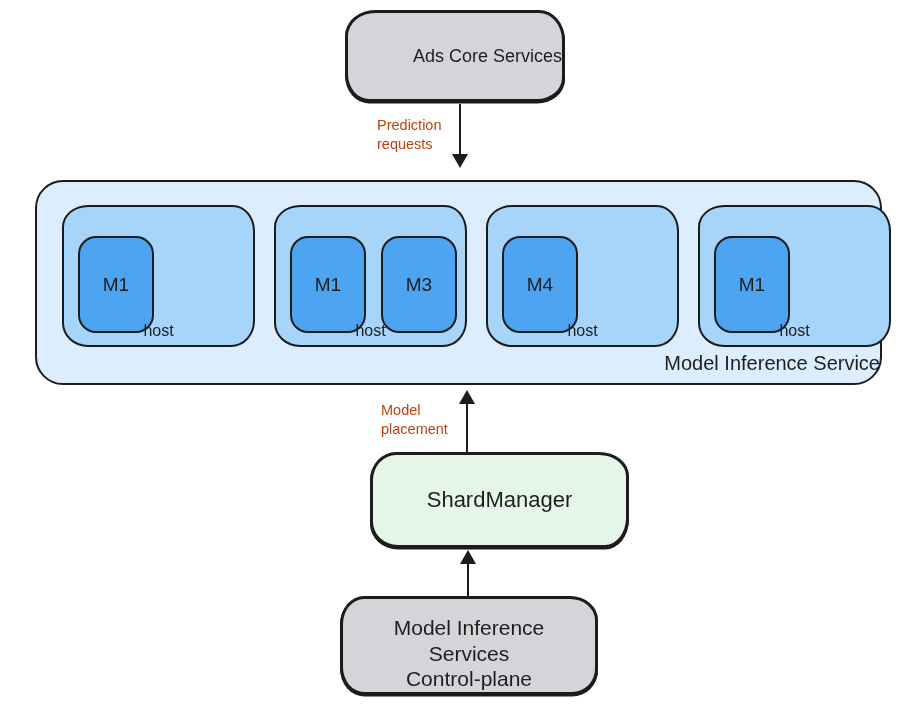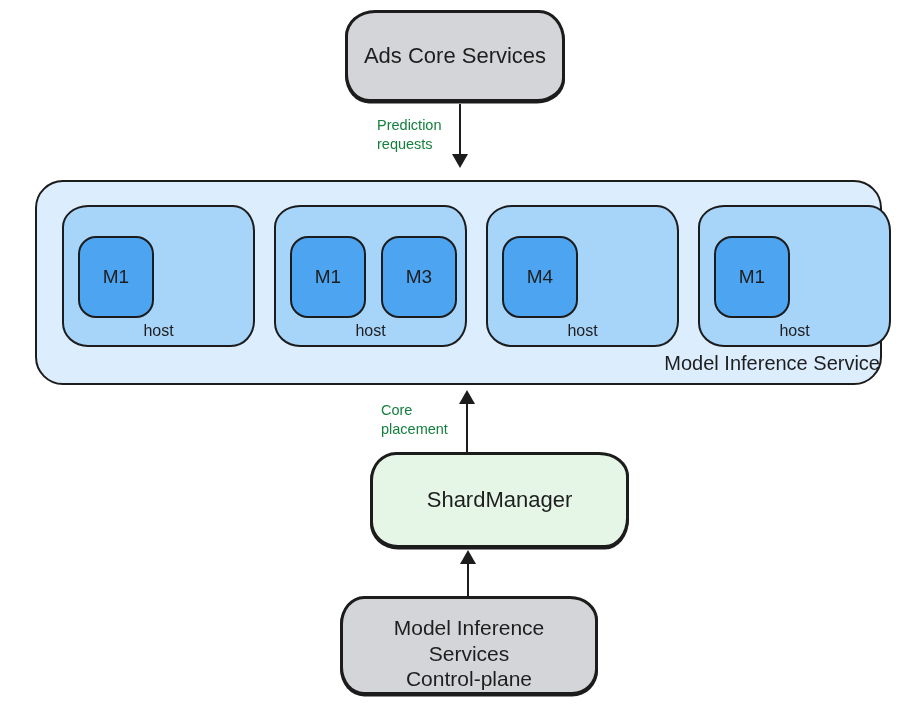--- a/index.html
+++ b/index.html
@@ -10,36 +10,37 @@
   .sbox {
     position:absolute; box-sizing:border-box;
     border:3px solid #1c1c1c;
     display:flex; align-items:center; justify-content:center;
     text-align:center;
   }
   .gray  { background:#d3d5d8; box-shadow:0 1.5px 0 #1c1c1c; }
   .green { background:#e5f6e7; box-shadow:0 1.5px 0 #1c1c1c; }
 
   .top-box {
-    left:345px; top:10px; width:220px; height:92px; font-size:22px;
+    left:345px; top:10px; width:220px; height:92px; font-size:18px;
     border-radius:30px 26px 28px 24px / 26px 30px 24px 28px;
+    justify-content:flex-end;
   }
   .service-box {
     left:35px; top:180px; width:847px; height:205px;
     background:#dcedfe; border:2.5px solid #1c1c1c; border-radius:28px;
     box-shadow:none;
   }
   .host {
     position:absolute; box-sizing:border-box; top:23px; width:193px; height:142px;
     background:#a7d4f9; border:2.5px solid #1c1c1c;
     border-radius:26px 22px 24px 26px / 22px 26px 26px 24px;
   }
   .host1{left:25px} .host2{left:237px} .host3{left:449px} .host4{left:661px}
   .model {
-    position:absolute; box-sizing:border-box; top:29px; width:76px; height:82px;
+    position:absolute; box-sizing:border-box; top:29px; width:76px; height:97px;
     background:#4da5f2; border:2.5px solid #1c1c1c; border-radius:18px;
     display:flex; align-items:center; justify-content:center; font-size:19px;
   }
   .m-a{left:14px} .m-b{left:105px}
   .host-label {
     position:absolute; bottom:5px; left:0; width:100%;
     text-align:center; font-size:16px;
   }
   .service-title {
     position:absolute; bottom:8px; left:0; width:100%;
@@ -59,21 +60,21 @@
   .head-down {
     width:0; height:0;
     border-left:8px solid transparent; border-right:8px solid transparent;
     border-top:14px solid #1c1c1c;
   }
   .head-up {
     width:0; height:0;
     border-left:8px solid transparent; border-right:8px solid transparent;
     border-bottom:14px solid #1c1c1c;
   }
-  .annot { position:absolute; font-size:14.5px; line-height:1.32; color:#15803d; }
+  .annot { position:absolute; font-size:14.5px; line-height:1.32; color:#c2410c; }
   .annot span { display:block; }
   .line-span { display:block; }
 </style>
 </head>
 <body>
 
 <div class="canvas">
 
   <div class="sbox gray top-box">
     <span>Ads Core Services</span>
@@ -122,21 +123,21 @@
     </div>
 
     <div class="service-title">Model Inference Service</div>
   </div>
 
   <div class="arrow" style="left:459px; top:390px;">
     <div class="head-up"></div>
     <div class="line" style="height:48px;"></div>
   </div>
   <div class="annot" style="left:381px; top:401px;">
-    <span>Core</span>
+    <span>Model</span>
     <span>placement</span>
   </div>
 
   <div class="sbox green shard-box">
     <span>ShardManager</span>
   </div>
 
   <div class="arrow" style="left:460px; top:550px;">
     <div class="head-up"></div>
     <div class="line" style="height:32px;"></div>

